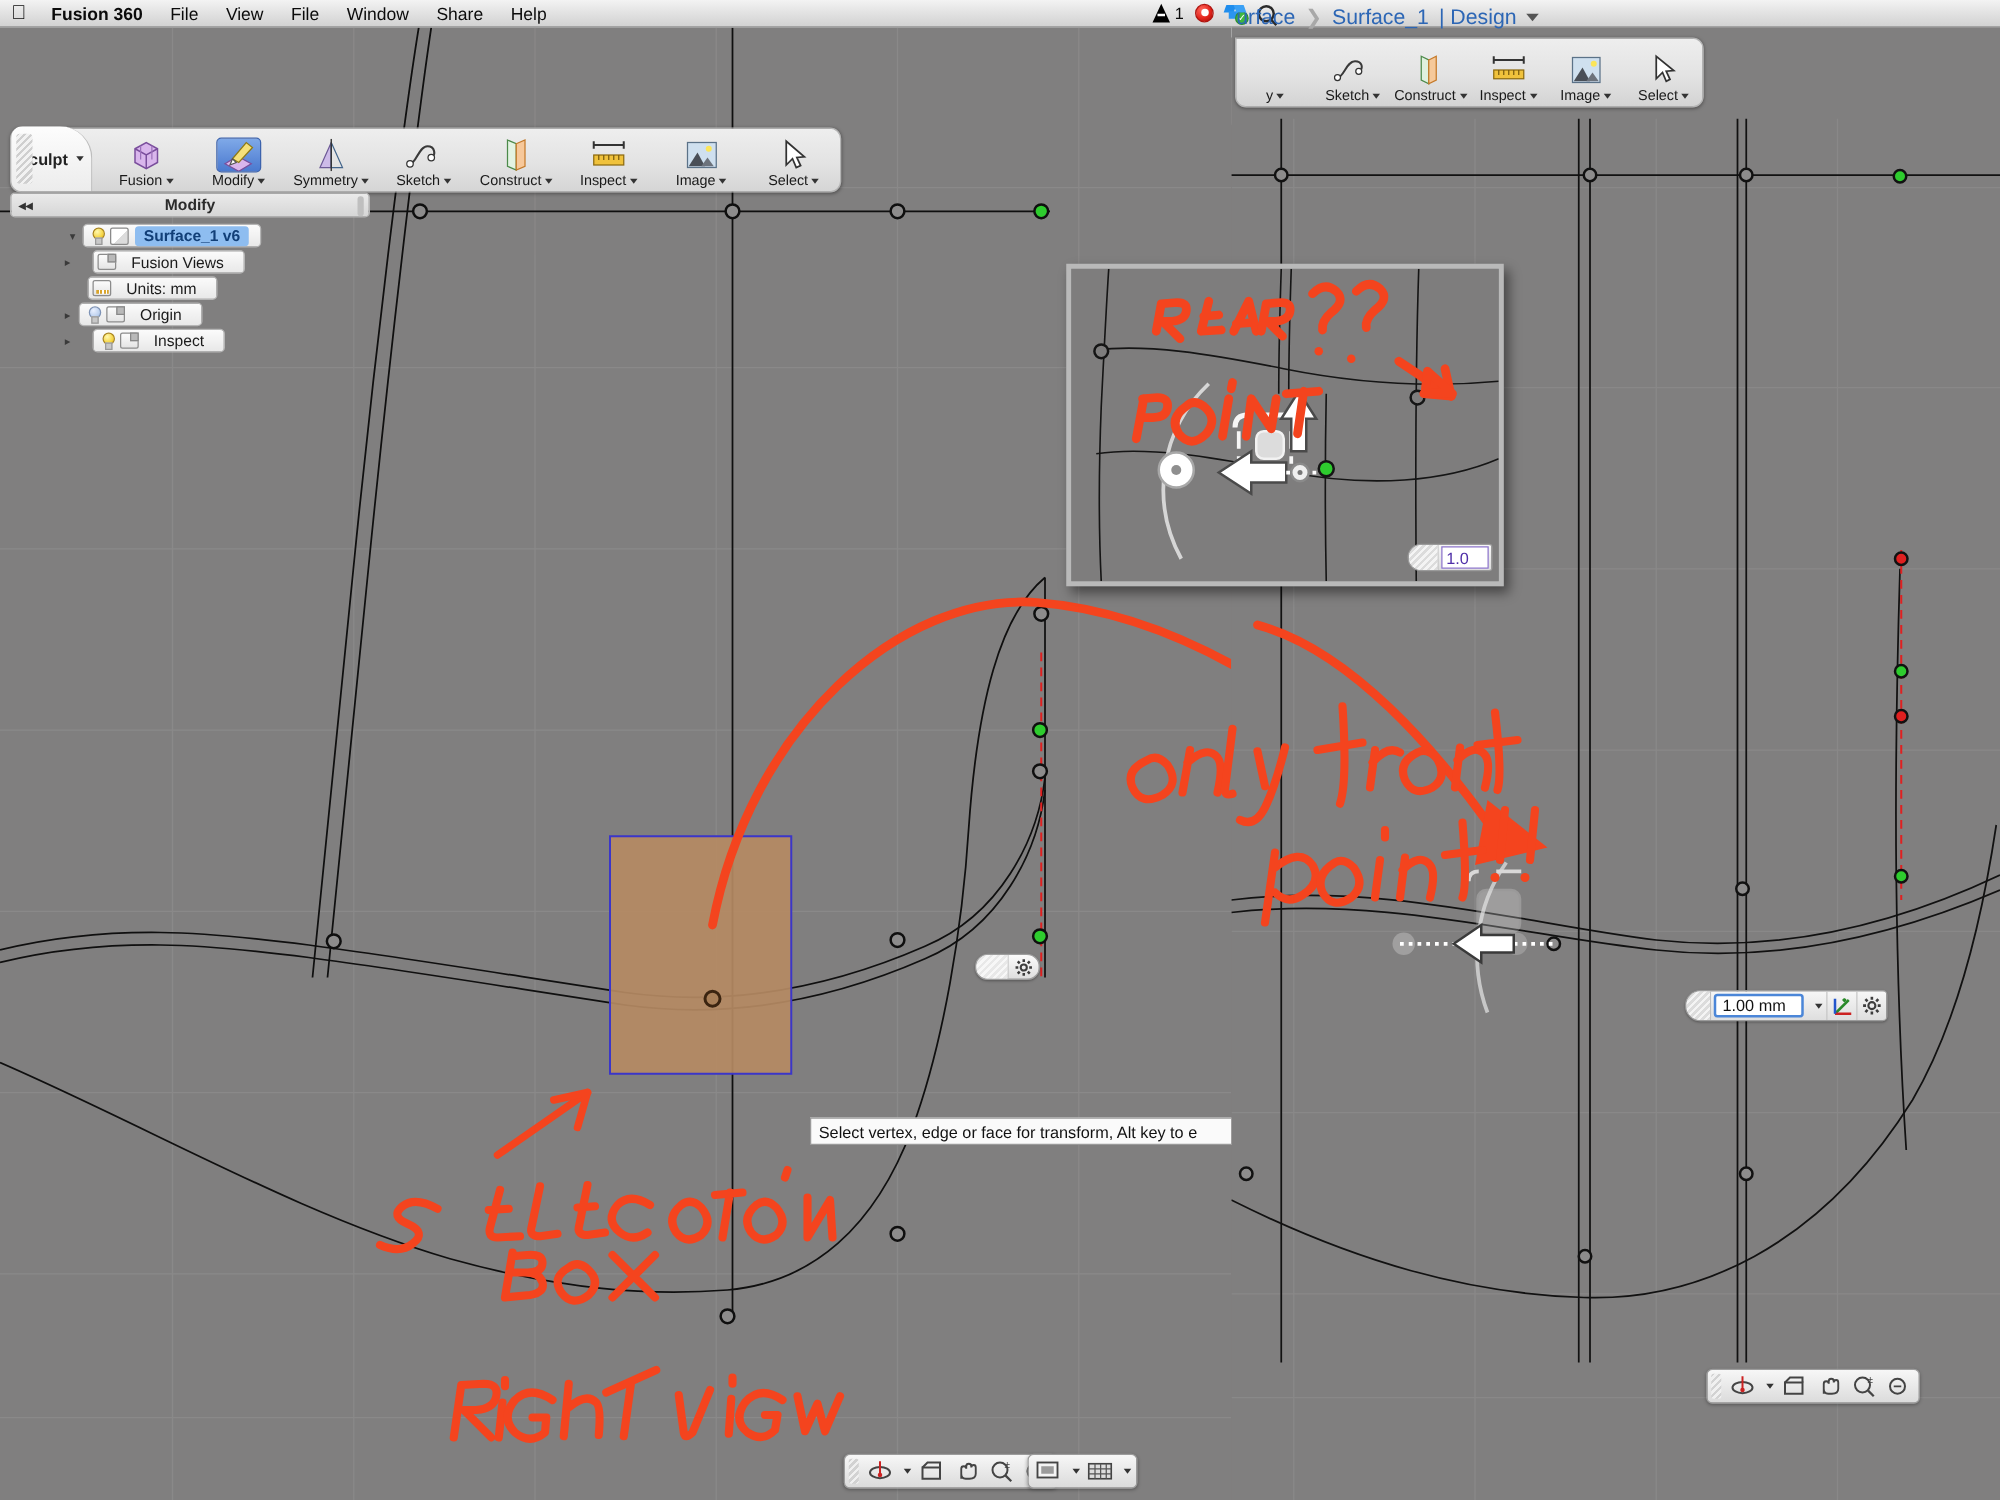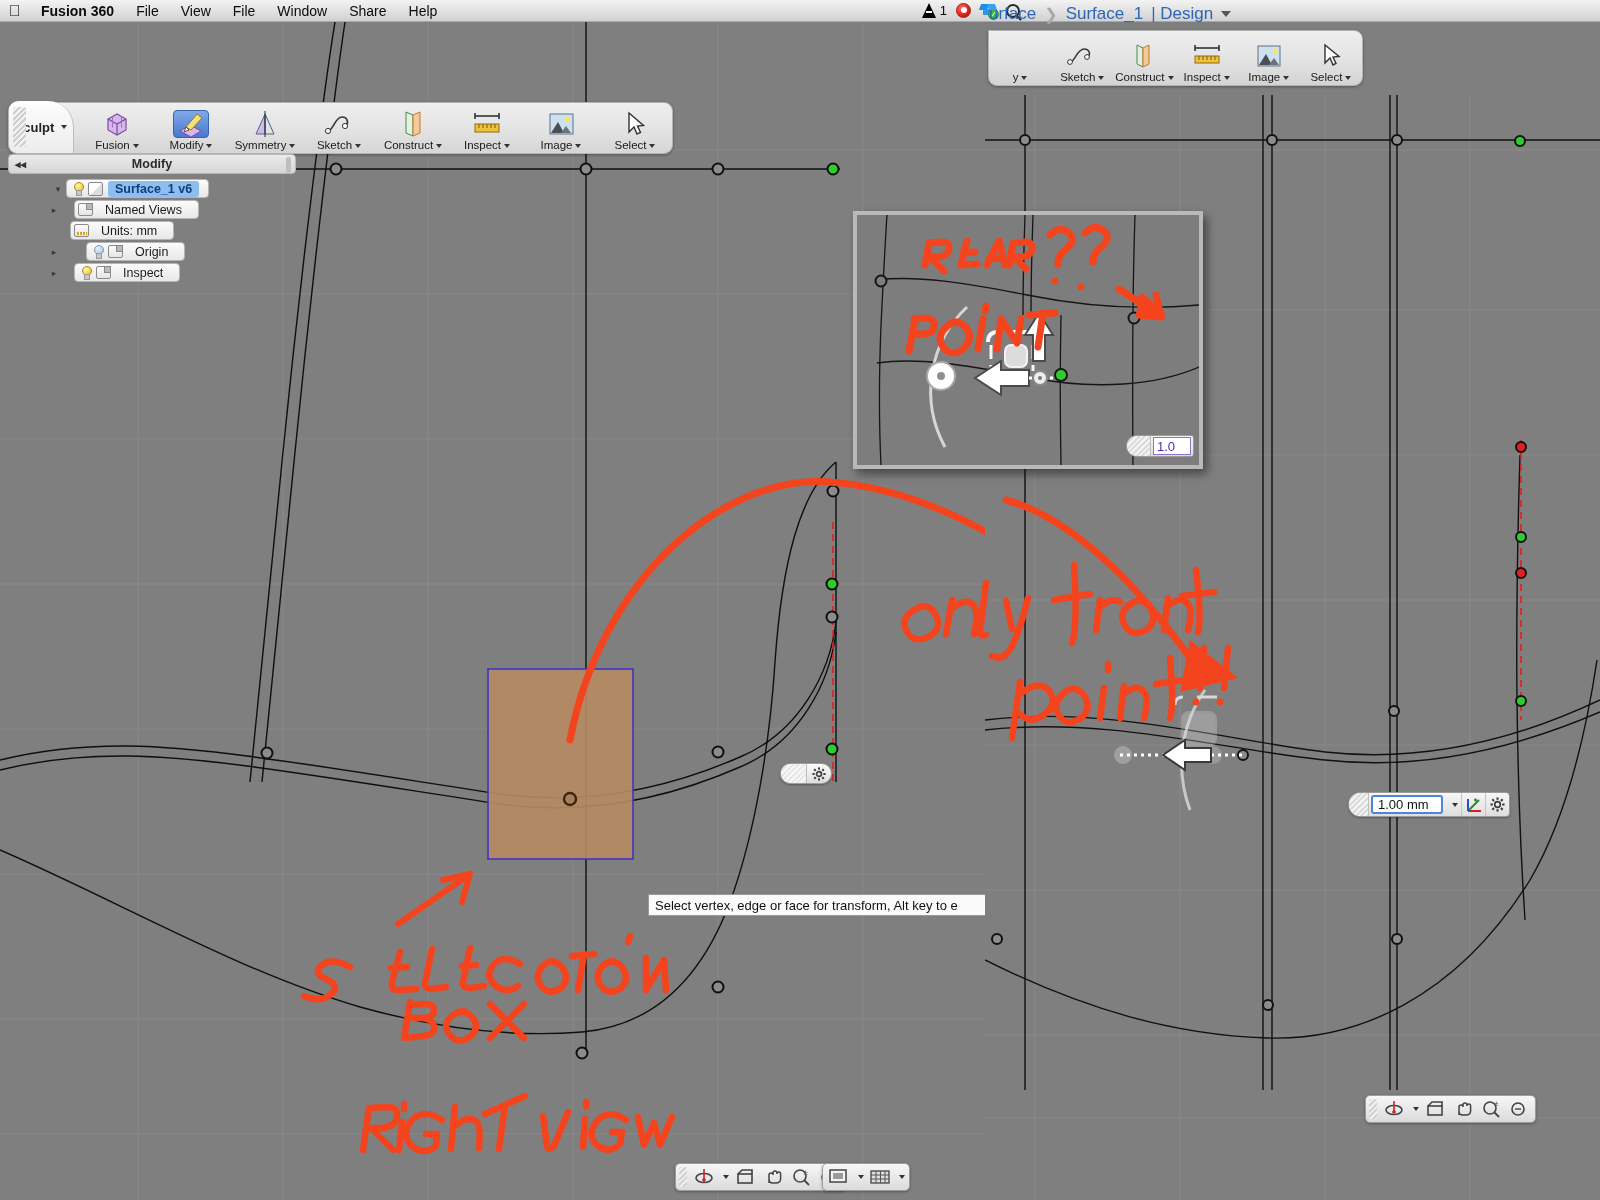--- a/index.html
+++ b/index.html
@@ -682,32 +682,32 @@
         <span class="nb">
           <span class="bulb"></span>
           <span class="cube3d"></span>
           <span class="tlabel sel">Surface_1 v6</span>
         </span>
       </div>
       <div class="tnode" style="padding-left:38px;">
         <span class="tdisc">▸</span>
         <span class="nb" style="margin-left:12px;">
           <span class="folder clip"></span>
-          <span class="tlabel">Named Views</span>
+          <span class="tlabel">Fusion Views</span>
         </span>
       </div>
       <div class="tnode" style="padding-left:50px;">
         <span class="nb" style="margin-left:12px;">
           <span class="folder doc"></span>
           <span class="tlabel">Units: mm</span>
         </span>
       </div>
       <div class="tnode" style="padding-left:38px;">
         <span class="tdisc">▸</span>
-        <span class="nb" style="margin-left:24px;">
+        <span class="nb" style="margin-left:1px;">
           <span class="bulb off"></span>
           <span class="folder clip"></span>
           <span class="tlabel">Origin</span>
         </span>
       </div>
       <div class="tnode" style="padding-left:38px;">
         <span class="tdisc">▸</span>
         <span class="nb" style="margin-left:12px;">
           <span class="bulb"></span>
           <span class="folder clip"></span>

